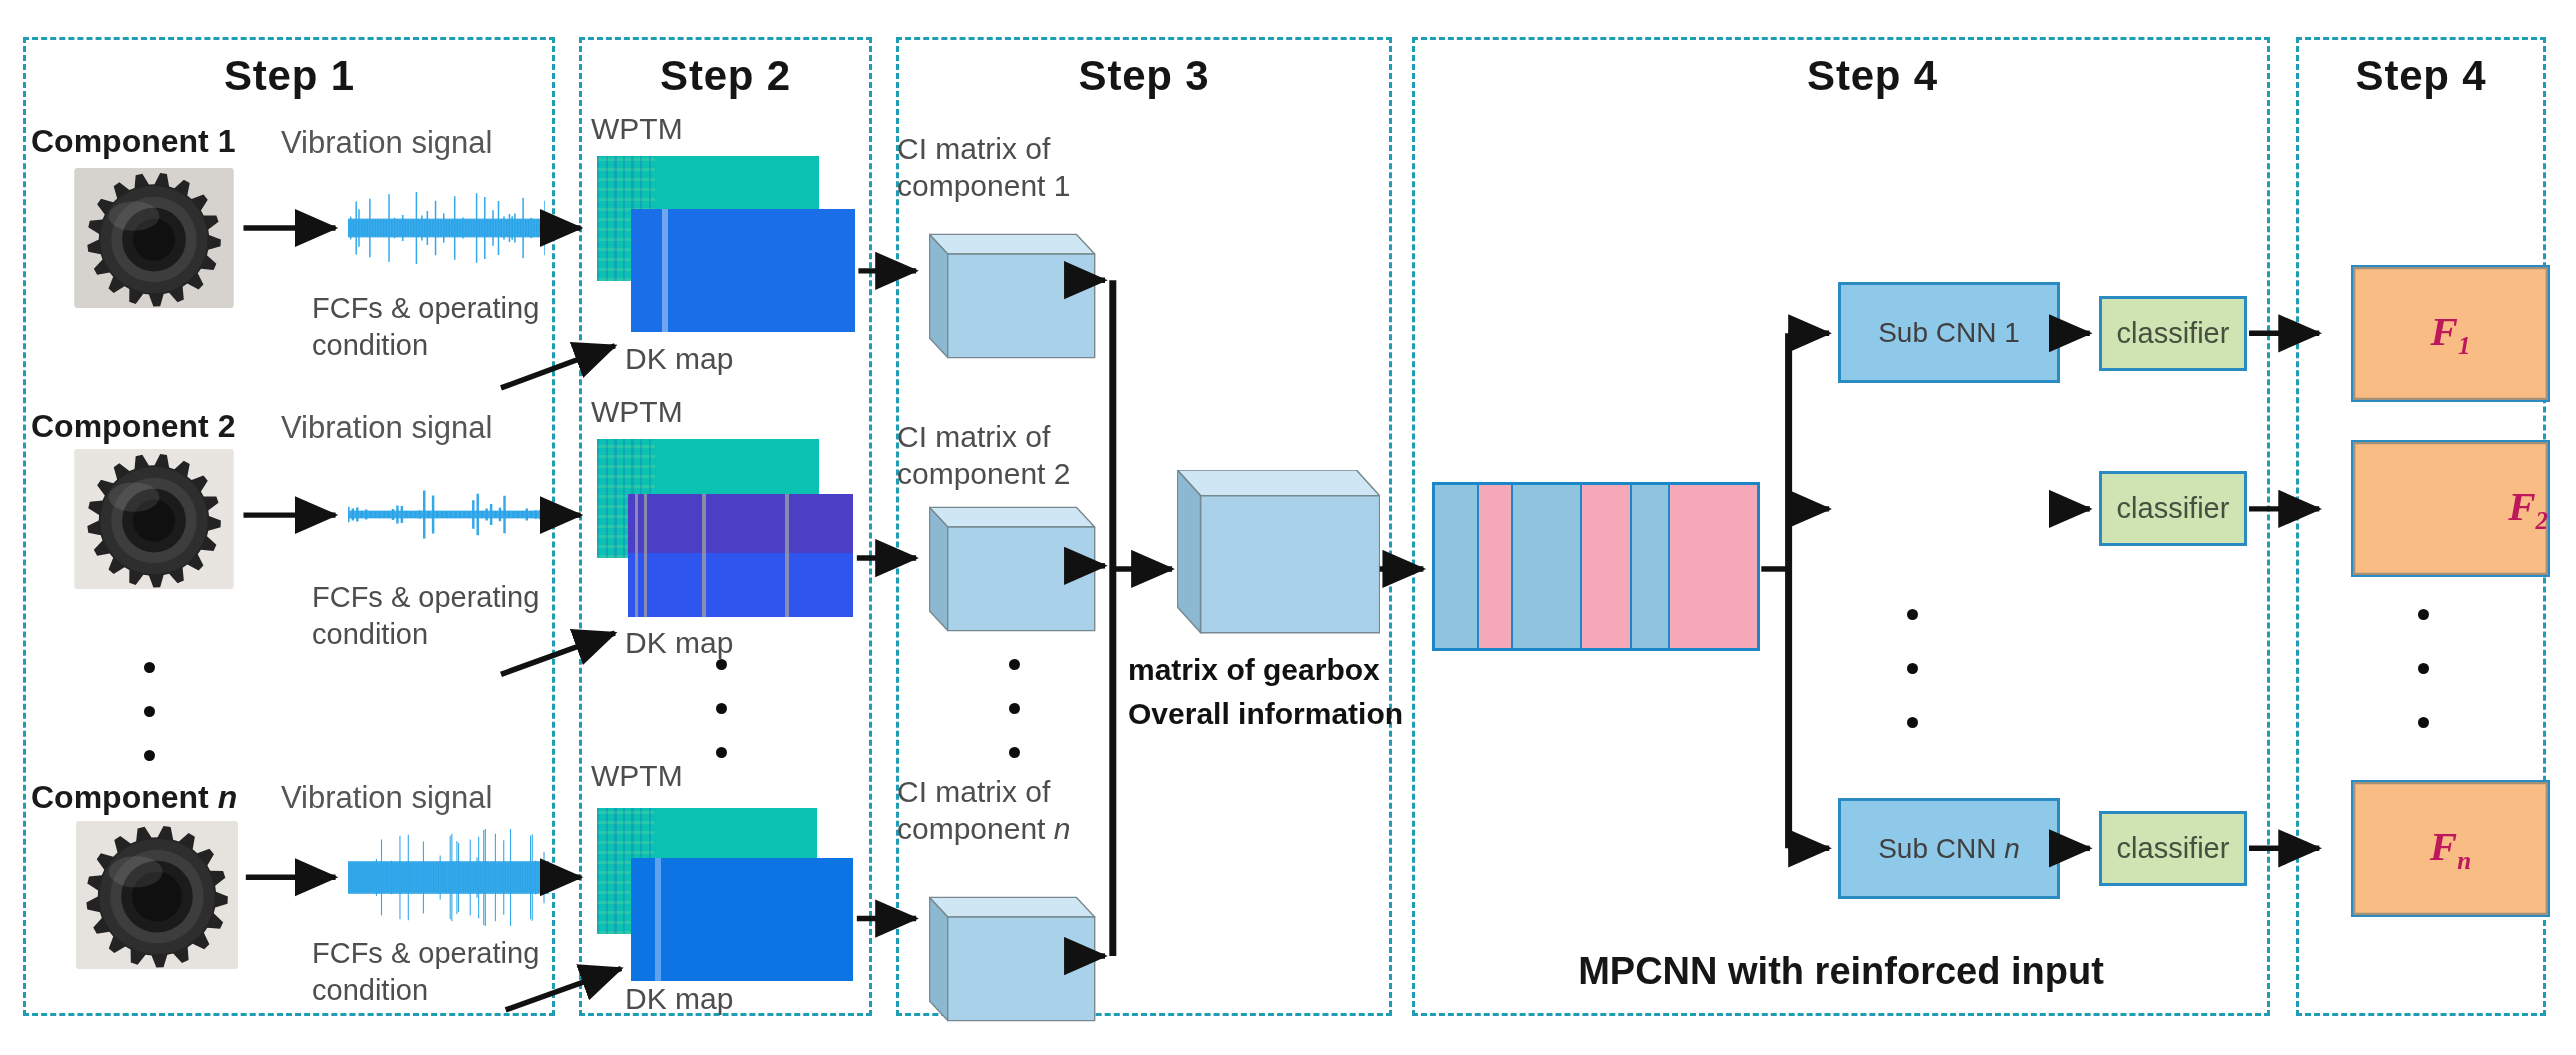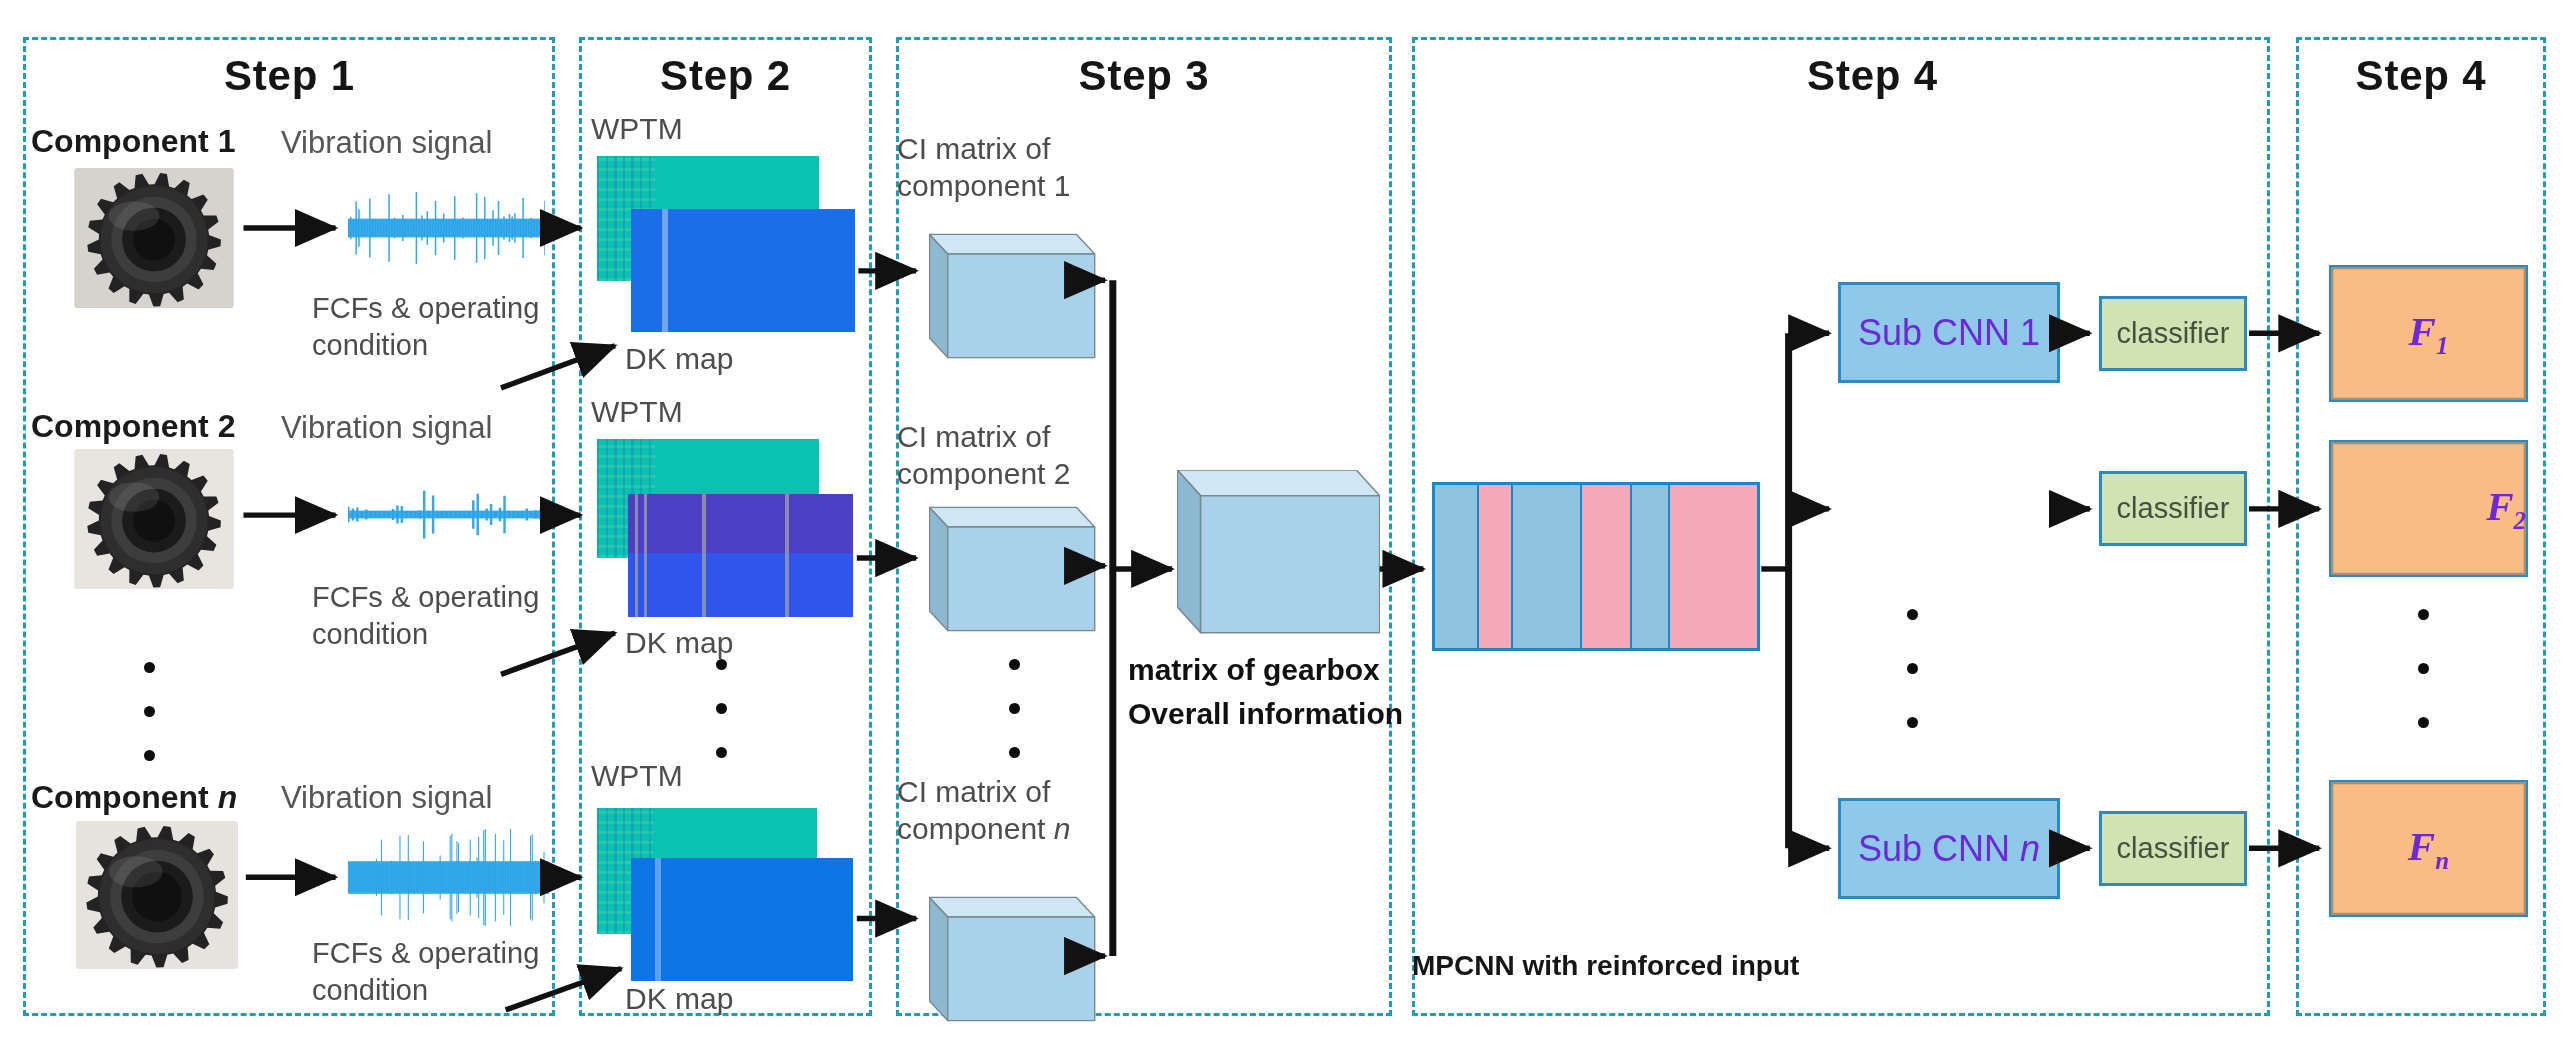--- a/index.html
+++ b/index.html
@@ -25,27 +25,27 @@
      background:repeating-linear-gradient(90deg, rgba(40,90,200,.28) 0 2.3px, rgba(0,0,0,0) 2.3px 8.6px),
                 repeating-linear-gradient(0deg, rgba(120,230,140,.25) 0 3.1px, rgba(0,0,0,0) 3.1px 10px);}
   .dk-rect{position:absolute;}
   
   .cube{position:absolute;}
   
   .striped{position:absolute;border:3.1px solid #1b87c9;box-sizing:border-box;display:flex;background:#8fc3de;}
   .stripe{height:100%;}
   .stripe + .stripe{border-left:2.3px solid #1b87c9;box-sizing:border-box;}
   .box{position:absolute;box-sizing:border-box;display:flex;align-items:center;justify-content:center;}
-  .subcnn{background:#8ec9e9;border:3.1px solid #2a8ac2;font-size:36px;color:#6d28d9;}
+  .subcnn{background:#8ec9e9;border:3.1px solid #2a8ac2;font-size:28px;color:#404040;}
   .classifier{background:#cfe3b3;border:3.1px solid #2a8ac2;font-size:29px;color:#45503e;}
   .fbox{background:#f9bc84;border:2.3px solid #2a8ac2;box-shadow:inset 0 0 0 2.3px rgba(95,105,110,.55);
         font-family:"Liberation Serif", serif;font-style:italic;font-weight:bold;
-        font-size:41px;color:#6d28d9;}
+        font-size:41px;color:#be185d;margin-left:22px;}
   .fbox sub{font-size:25px;}
-  .caption{position:absolute;font-size:28px;font-weight:bold;color:#161616;text-align:left;}
+  .caption{position:absolute;font-size:38px;font-weight:bold;color:#161616;text-align:center;}
   
   .dotcol{position:absolute;display:flex;flex-direction:column;align-items:center;}
   .dot{width:11px;height:11px;border-radius:50%;background:#0d0d0d;}
   .gap42 > .dot + .dot{margin-top:33px;}
   .gap55 > .dot + .dot{margin-top:43px;}
   svg.overlay{position:absolute;left:0;top:0;z-index:5;pointer-events:none;}
 </style>
 </head>
 <body>
 

